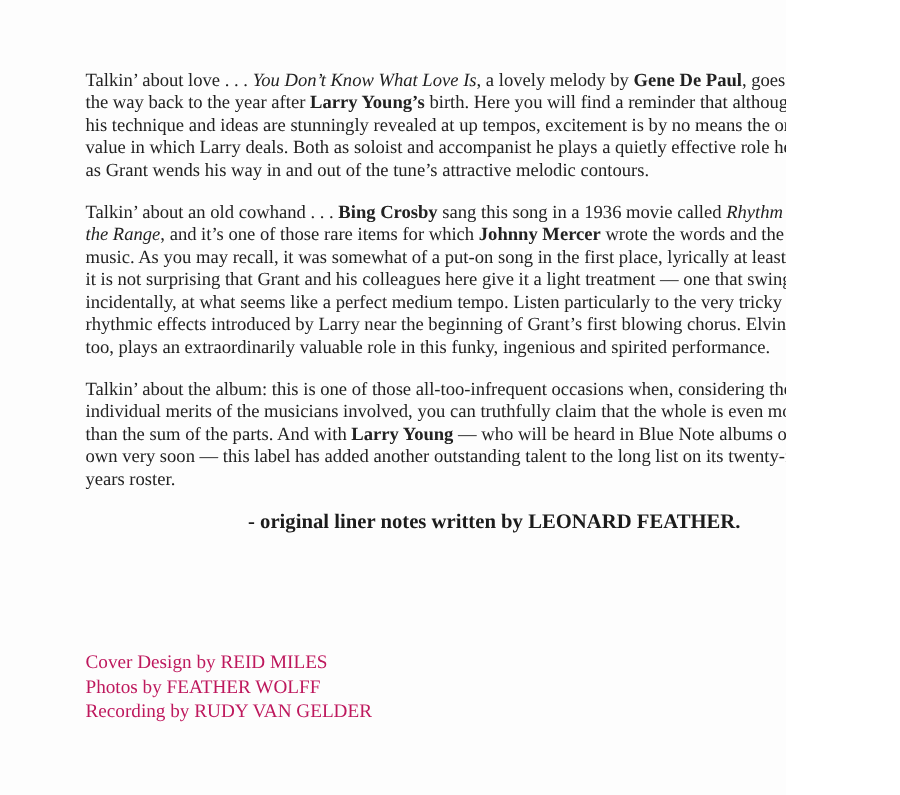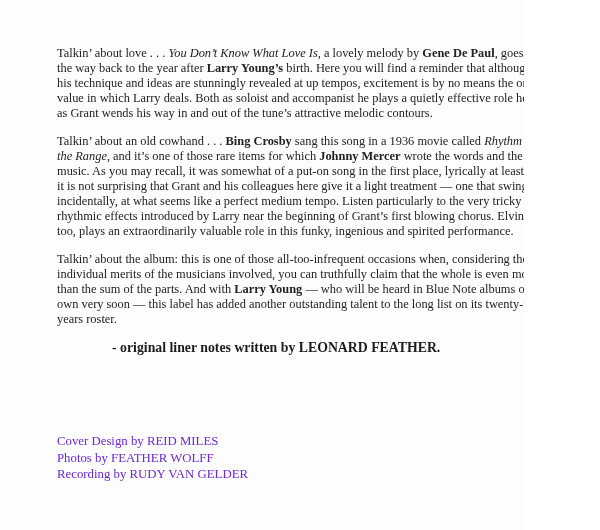--- a/index.html
+++ b/index.html
@@ -26,36 +26,36 @@
     font-size: 12.4px;
     line-height: 15px;
     color: #222222;
     text-align: left;
   }
   .para .b { font-weight: bold; }
   .para .i { font-style: italic; }
   .byline {
     margin: 7px 0 0 0;
     padding-left: 55px;
-    text-align: left;
+    text-align: center;
     font-weight: bold;
     font-size: 13.8px;
     line-height: 16px;
     color: #1c1c1c;
   }
   .credits {
     position: absolute;
     left: 57px;
     top: 433px;
   }
   .credit-line {
     margin: 0;
     font-size: 12.8px;
     line-height: 16.5px;
-    color: #6d28d9;
+    color: #be185d;
   }
 </style>
 </head>
 <body>
 
 <div class="page">
   <main class="notes">
     <p class="para"><span>Talkin’ about love . . . </span><span class="i">You Don’t Know What Love Is</span><span>, a lovely melody by </span><span class="b">Gene De Paul</span><span>, goes all the way back to the year after </span><span class="b">Larry Young’s</span><span> birth. Here you will find a reminder that although his technique and ideas are stunningly revealed at up tempos, excitement is by no means the only value in which Larry deals. Both as soloist and accompanist he plays a quietly effective role here as Grant wends his way in and out of the tune’s attractive melodic contours.</span></p>
     <p class="para"><span>Talkin’ about an old cowhand . . . </span><span class="b">Bing Crosby</span><span> sang this song in a 1936 movie called </span><span class="i">Rhythm on the Range</span><span>, and it’s one of those rare items for which </span><span class="b">Johnny Mercer</span><span> wrote the words and the music. As you may recall, it was somewhat of a put-on song in the first place, lyrically at least, so it is not surprising that Grant and his colleagues here give it a light treatment — one that swings, incidentally, at what seems like a perfect medium tempo. Listen particularly to the very tricky rhythmic effects introduced by Larry near the beginning of Grant’s first blowing chorus. Elvin, too, plays an extraordinarily valuable role in this funky, ingenious and spirited performance.</span></p>
     <p class="para"><span>Talkin’ about the album: this is one of those all-too-infrequent occasions when, considering the individual merits of the musicians involved, you can truthfully claim that the whole is even more than the sum of the parts. And with </span><span class="b">Larry Young</span><span> — who will be heard in Blue Note albums of his own very soon — this label has added another outstanding talent to the long list on its twenty-five years roster.</span></p>

